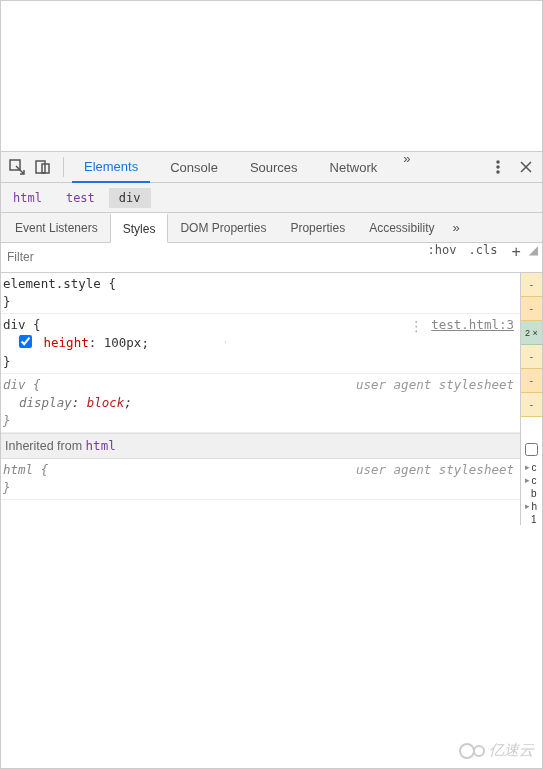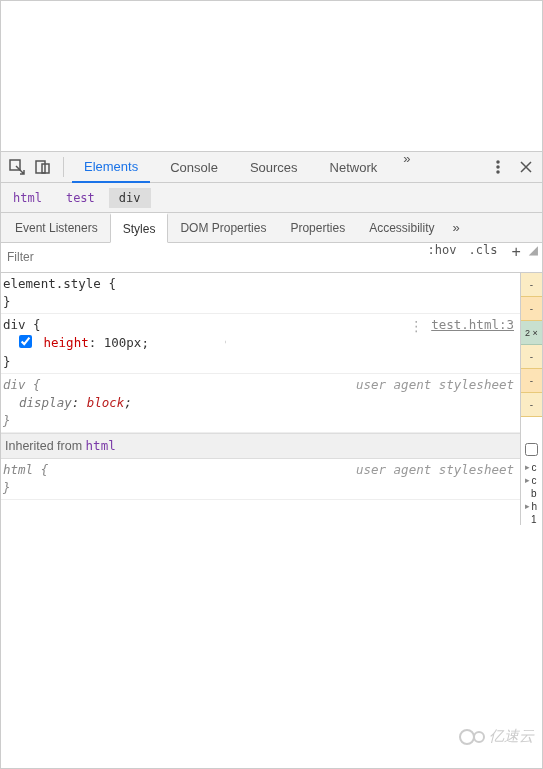--- a/index.html
+++ b/index.html
@@ -134,21 +134,21 @@
   }
   .stripe { height: 24px; border-bottom: 1px solid #e8c97a; background: #fbecc4; display:flex; align-items:center; justify-content:center; color:#555;}
   .stripe.alt { background: #fde3b5; }
   .stripe.b1 { background: #c8e0cf; border-bottom-color:#aac9b3;}
   .badge-x { font-size:9px; color:#333; }
   .side-tri { color:#888; font-size:9px; padding-left:2px;}
   .side-entry { display:flex; align-items:flex-start; gap:2px; padding:2px 0 0 2px; color:#333;}
   .side-check { margin: 4px 2px; }
 
   .watermark {
-    position: absolute; right: 8px; bottom: 22px;
+    position: absolute; right: 8px; bottom: 8px;
     color: #ccc; font-size: 15px; font-style: italic;
     display:flex; align-items:center; gap:4px;
     pointer-events: none;
   }
   .watermark .ring { width:16px;height:16px;border:2px solid #ccc;border-radius:50%; position:relative;}
   .watermark .ring2 { width:12px;height:12px;border:2px solid #ccc;border-radius:50%; margin-left:-6px;}
 </style>
 </head>
 <body>
 

